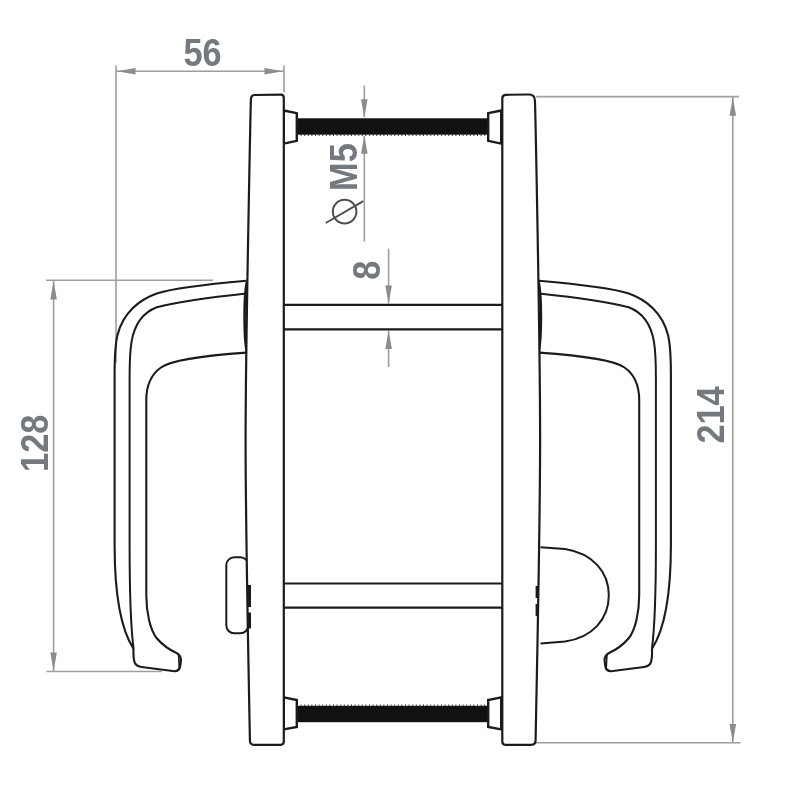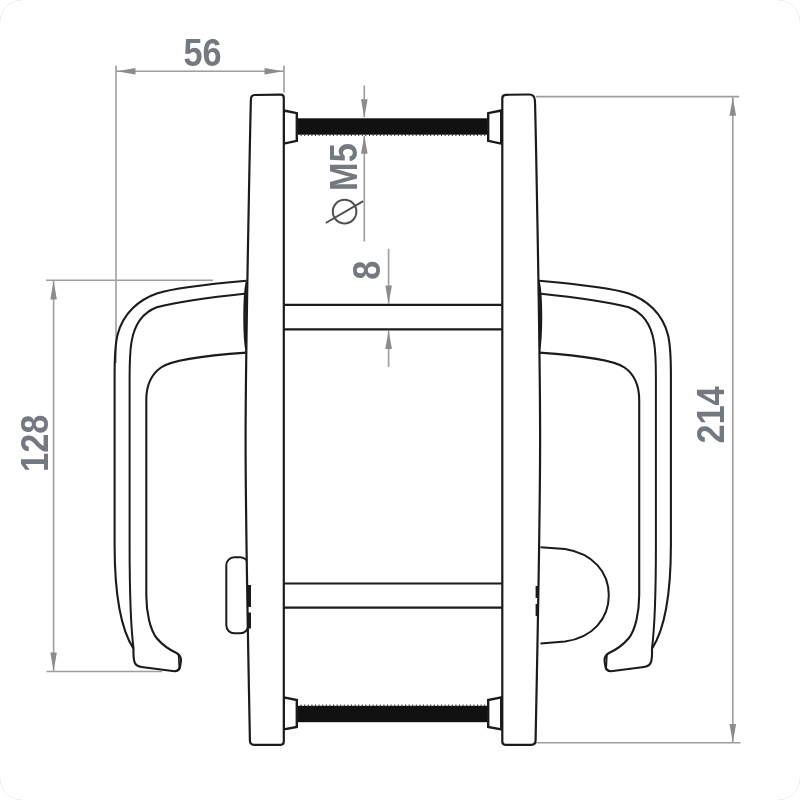--- a/index.html
+++ b/index.html
@@ -1,16 +1,16 @@
 <!DOCTYPE html>
 <html><head>
 <meta charset="utf-8">
 <style>
   html,body{margin:0;padding:0;background:#ffffff;}
-  .wrap{width:800px;height:800px;position:relative;overflow:hidden;background:#a3a3a3;border-radius:22px;}
+  .wrap{width:800px;height:800px;position:relative;overflow:hidden;background:#a3a3a3;}
   text{font-family:"Liberation Sans",sans-serif;font-weight:bold;fill:#74797f;}
 </style>
 </head>
 <body>
 <div class="wrap">
 <svg width="800" height="800" viewBox="0 0 800 800" xmlns="http://www.w3.org/2000/svg">
 <rect x="0" y="0" width="800" height="800" fill="#ffffff"></rect>
 
 <g stroke="#9e9e9e" stroke-width="1.6" fill="none">
 

